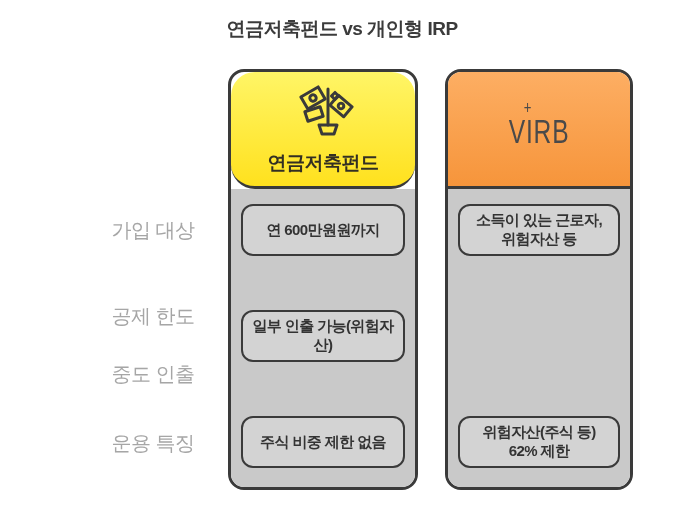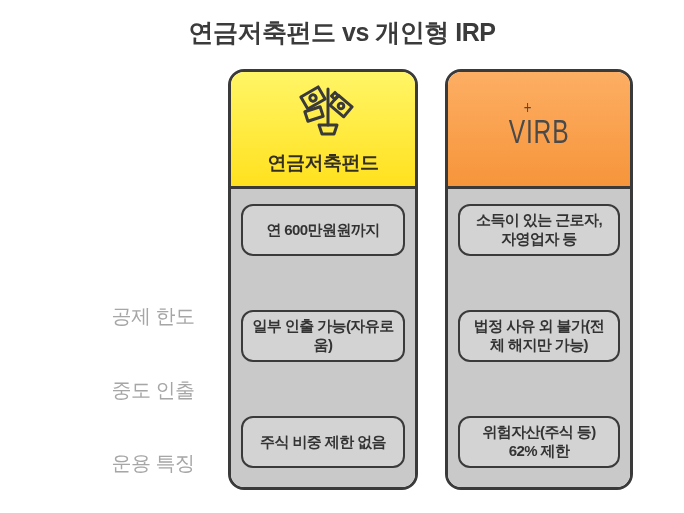--- a/index.html
+++ b/index.html
@@ -13,40 +13,40 @@
     background: #ffffff;
     overflow: hidden;
   }
 
   .title {
     position: absolute;
     top: 16px;
     left: 0;
     width: 684px;
     text-align: center;
-    font-size: 25px;
+    font-size: 19px;
     font-weight: bold;
     color: #3b3b3b;
     letter-spacing: -0.5px;
   }
 
   
   .row-label {
     position: absolute;
     left: 88px;
     width: 130px;
     text-align: center;
     font-size: 20px;
     color: #a6a6a6;
     letter-spacing: -0.5px;
   }
   .row-label.r0 { top: 217px; }
   .row-label.r1 { top: 303px; }
-  .row-label.r2 { top: 377px; }
-  .row-label.r3 { top: 450px; text-align: center; }
+  .row-label.r2 { top: 361px; }
+  .row-label.r3 { top: 430px; text-align: center; }
 
   
   .column {
     position: absolute;
     top: 69px;
     height: 421px;
     border: 3px solid #3a3a3a;
     border-radius: 16px;
     overflow: hidden;
     display: flex;
@@ -59,21 +59,21 @@
     height: 117px;
     flex: 0 0 117px;
     border-bottom: 3px solid #3a3a3a;
     display: flex;
     flex-direction: column;
     align-items: center;
     justify-content: flex-end;
     padding-bottom: 10px;
     position: relative;
   }
-  .col-header.yellow { background: linear-gradient(180deg, #fff566 0%, #ffe11e 100%); }
+  .col-header.yellow { background: linear-gradient(180deg, #fff566 0%, #ffe11e 100%); border-radius: 24px; }
   .col-header.orange { background: linear-gradient(180deg, #fdae63 0%, #f6953b 100%); }
 
   .col-icon {
     flex: 1;
     display: flex;
     align-items: center;
     justify-content: center;
     width: 100%;
   }
 
@@ -131,20 +131,21 @@
     letter-spacing: -0.6px;
   }
 </style>
 </head>
 <body>
 
 <div class="canvas">
 
   <h1 class="title">연금저축펀드 vs 개인형 IRP</h1>
 
+  <div class="row-label r0">가입 대상</div>
   <div class="row-label r1">공제 한도</div>
   <div class="row-label r2">중도 인출</div>
   <div class="row-label r3">운용 특징</div>
 
   <div class="column col-left">
     <div class="col-header yellow">
       <div class="col-icon">
         <svg width="62" height="60" viewBox="0 0 62 60" fill="none" stroke="#3a3a3a" stroke-width="3" stroke-linejoin="round" stroke-linecap="round">
 
           <line x1="36" y1="8" x2="36" y2="44"></line>
@@ -165,34 +166,33 @@
             <rect x="14" y="28" width="16" height="10"></rect>
           </g>
 
           <rect x="40.5" y="12.5" width="5" height="5" transform="rotate(45 43 15)"></rect>
         </svg>
       </div>
       <div class="col-name">연금저축펀드</div>
     </div>
     <div class="col-body">
       <div class="cell">연 600만원원까지</div>
-      <div class="cell">일부 인출 가능(자유로움)</div>
+      <div class="cell">일부 인출 가능(위험자산)</div>
       <div class="cell">주식 비중 제한 없음</div>
     </div>
   </div>
 
   <div class="column col-right">
     <div class="col-header orange">
       <div class="col-icon">
         <div class="virb-logo">
           <span class="virb-plus">+</span>
           <span class="virb-text">VIRB</span>
         </div>
       </div>
     </div>
     <div class="col-body">
-      <div class="cell">소득이 있는 근로자, 자영업자 등</div>
-      <div class="cell">법정 사유 외 불가(전체 해지만 가능)</div>
+      <div class="cell">소득이 있는 근로자, 위험자산 등</div>
       <div class="cell">위험자산(주식 등) 62% 제한</div>
     </div>
   </div>
 
 </div>
 
 </body></html>

